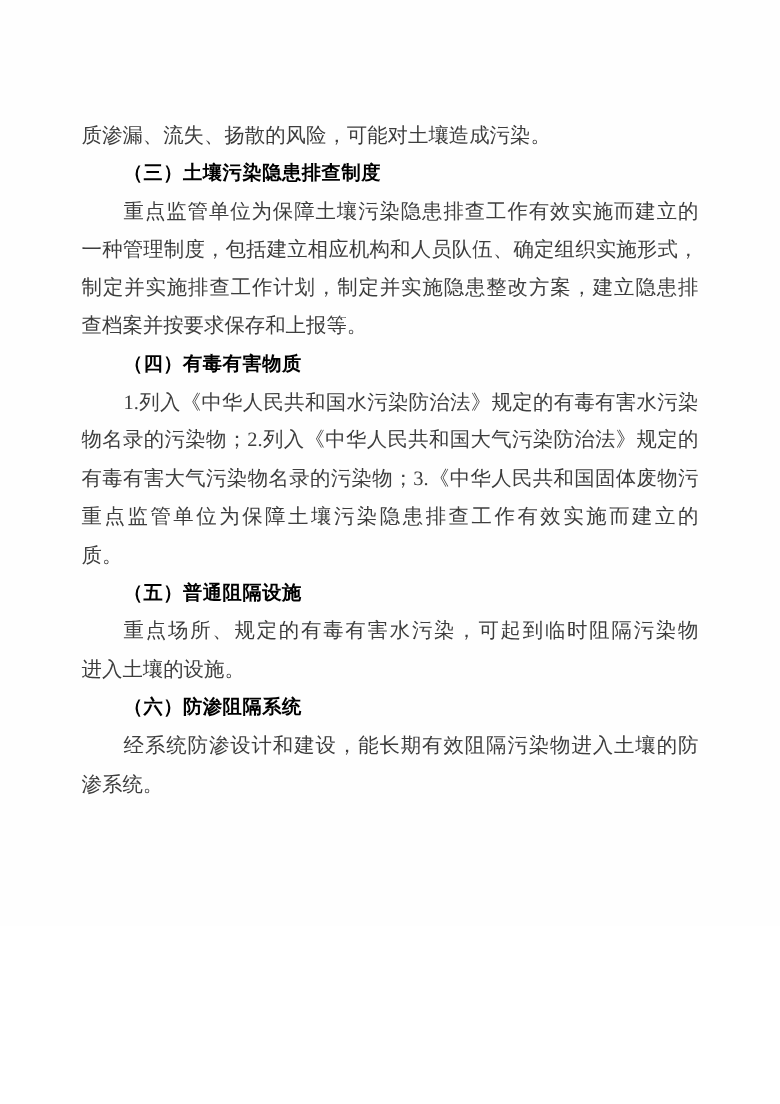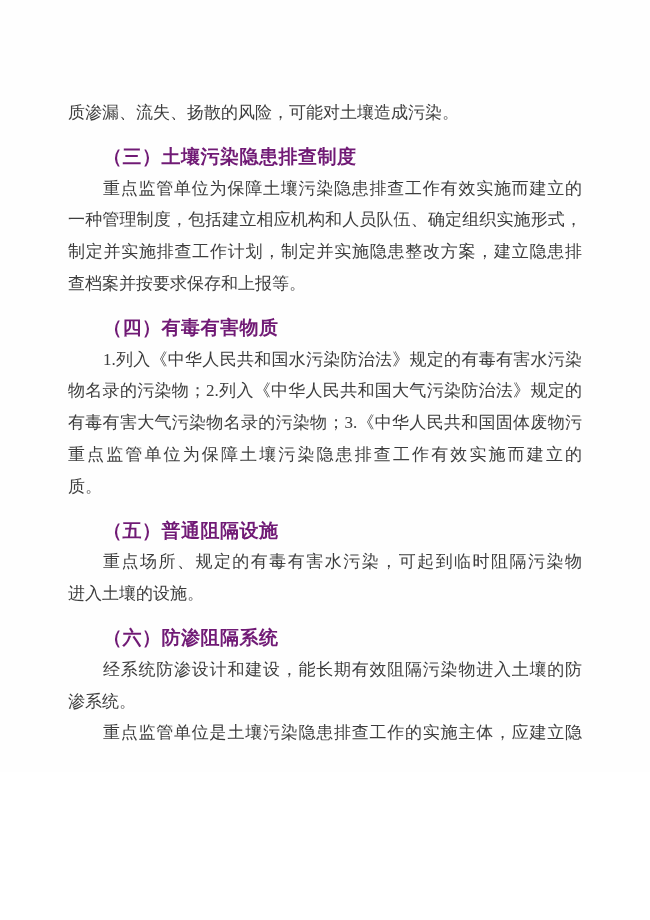--- a/index.html
+++ b/index.html
@@ -29,25 +29,24 @@
   }
   .line.fill {
     text-align: justify;
     text-align-last: justify;
   }
   .line.indent {
     text-indent: 35px;
   }
   .line.h2 {
     font-weight: 700;
-    font-size: 19px;
+    font-size: 16px;
     padding-left: 35px;
-    color: #701a75;
+    color: #000000;
     letter-spacing: 0.5px;
-    margin-top: 12px;
   }
   .line.h1 {
     font-weight: 700;
     font-size: 19px;
     padding-left: 35px;
     color: #2a2a2a;
     font-family: "Liberation Sans", "DejaVu Sans", sans-serif;
     letter-spacing: 0.5px;
   }
   .page-number {
@@ -75,16 +74,15 @@
       <div class="line body fill">物名录的污染物；2.列入《中华人民共和国大气污染防治法》规定的</div>
       <div class="line body fill">有毒有害大气污染物名录的污染物；3.《中华人民共和国固体废物污</div>
       <div class="line body fill">重点监管单位为保障土壤污染隐患排查工作有效实施而建立的</div>
       <div class="line body">质。</div>
       <div class="line h2">（五）普通阻隔设施</div>
       <div class="line body fill indent">重点场所、规定的有毒有害水污染，可起到临时阻隔污染物</div>
       <div class="line body">进入土壤的设施。</div>
       <div class="line h2">（六）防渗阻隔系统</div>
       <div class="line body fill indent">经系统防渗设计和建设，能长期有效阻隔污染物进入土壤的防</div>
       <div class="line body">渗系统。</div>
-      <div class="line body fill indent">重点监管单位是土壤污染隐患排查工作的实施主体，应建立隐</div>
     </div>
   <div class="page-number">— 3 —</div>
 </div>
 
 </body></html>

